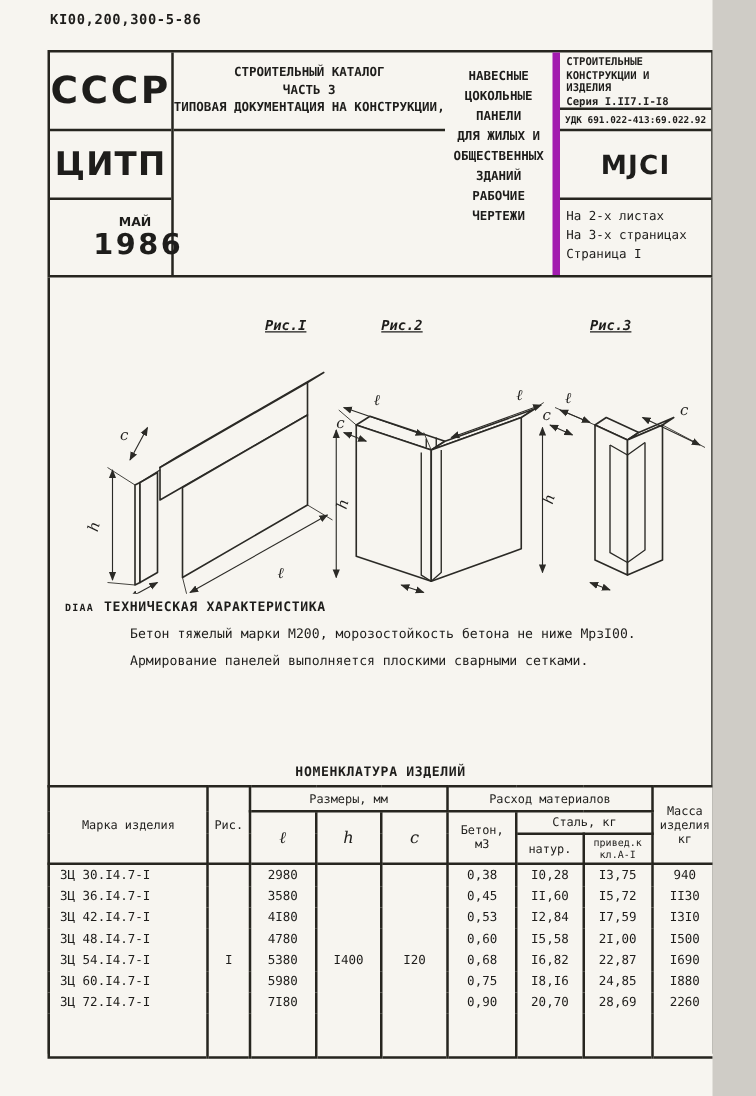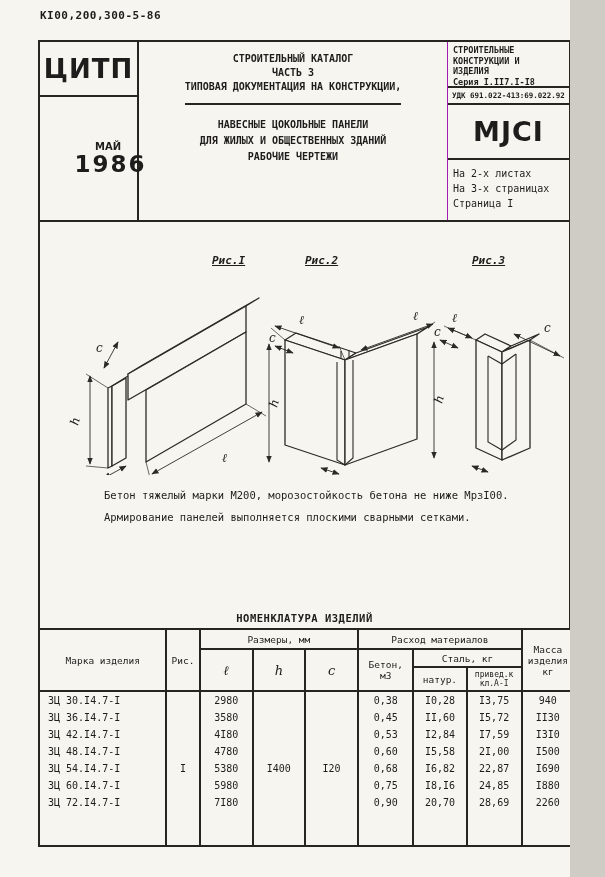--- a/index.html
+++ b/index.html
@@ -6,40 +6,40 @@
   .page{position:relative;width:570px;height:877px;background:#f7f5f0;overflow:hidden;
         font-family:"DejaVu Sans Mono","Liberation Mono",monospace;color:#1e1d1b;}
   .big{font-family:"DejaVu Sans","Liberation Sans",sans-serif;font-weight:bold;}
 
   .doc-number{position:absolute;left:40px;top:9px;font-size:11px;font-weight:bold;letter-spacing:.5px;}
 
   
   .hdr{position:absolute;left:38px;top:40px;width:533px;height:182px;border:2px solid #26251f;
        display:flex;box-sizing:border-box;background:#f7f5f0;}
   .hdr .col1{width:97px;border-right:2px solid #26251f;display:flex;flex-direction:column;}
-  .hdr .col2{flex:1;border-right:1px solid #a21caf;display:flex;flex-direction:column;align-items:center;}
+  .hdr .col2{flex:1;border-right:6px solid #a21caf;display:flex;flex-direction:row;}
   .hdr .col3{width:121px;display:flex;flex-direction:column;}
   .cell{box-sizing:border-box;}
   .c-cccp{height:63px;border-bottom:2px solid #26251f;display:flex;align-items:center;justify-content:center;
           font-size:30px;letter-spacing:2px;}
   .c-citp{height:55px;border-bottom:2px solid #26251f;display:flex;align-items:center;justify-content:center;
           font-size:26px;letter-spacing:1px;}
   .c-date{flex:1;display:flex;flex-direction:column;align-items:center;justify-content:center;}
   .c-date .m{font-size:10px;font-weight:bold;line-height:11px;margin-left:39px;}
   .c-date .y{font-size:23px;line-height:24px;letter-spacing:2px;margin-left:44px;}
   .c-catalog{height:63px;border-bottom:2px solid #26251f;display:flex;flex-direction:column;
              align-items:center;justify-content:center;text-align:center;}
   .c-catalog div{font-size:10px;line-height:14px;font-weight:bold;}
   .c-title{flex:1;display:flex;flex-direction:column;align-items:center;justify-content:flex-start;padding-top:12px;text-align:center;}
   .c-title div{font-size:10px;line-height:16px;font-weight:bold;}
   .c-series{height:46px;border-bottom:2px solid #26251f;padding:3px 0 0 5px;}
   .c-series div{font-size:8.5px;line-height:10.5px;font-weight:bold;}
   .c-udk{height:17px;border-bottom:2px solid #26251f;display:flex;align-items:center;padding-left:4px;font-size:7.5px;font-weight:bold;}
   .c-stamp{height:55px;border-bottom:2px solid #26251f;display:flex;align-items:center;justify-content:center;
-           font-size:27px;letter-spacing:1px;}
+           font-size:21px;letter-spacing:1px;}
   .c-pages{flex:1;padding:6px 0 0 5px;}
   .c-pages div{font-size:10px;line-height:15px;}
 
   
   .frame{position:absolute;left:38px;top:222px;width:533px;height:621px;
          border-left:2px solid #26251f;border-right:2px solid #26251f;box-sizing:border-box;}
 
   .fig{position:absolute;}
   .fig-caption{position:absolute;top:10px;font-size:11px;font-weight:bold;text-decoration:underline;white-space:nowrap;font-style:italic;}
   .figsvg{position:absolute;left:0;top:26px;}
@@ -80,20 +80,21 @@
       <marker id="ar" viewBox="0 0 10 10" refX="9" refY="5" markerWidth="8" markerHeight="8" orient="auto-start-reverse">
         <path d="M0,1 L10,5 L0,9 z" fill="#2b2a26"></path>
       </marker>
     </defs>
   </svg>
 
   <div class="doc-number">КI00,200,300-5-86</div>
 
   <div class="hdr">
     <div class="col1">
+      <div class="cell c-cccp big">СССР</div>
       <div class="cell c-citp big">ЦИТП</div>
       <div class="cell c-date">
         <div class="m big">МАЙ</div>
         <div class="y big">1986</div>
       </div>
     </div>
     <div class="col2">
       <div class="cell c-catalog">
         <div>СТРОИТЕЛЬНЫЙ КАТАЛОГ</div>
         <div>ЧАСТЬ 3</div>
@@ -200,20 +201,21 @@
           <text x="12" y="134" transform="rotate(-75 12 134)">h</text>
           <line class="ext" x1="100" y1="70" x2="134" y2="88"></line>
           <line class="dim" x1="84" y1="64" x2="130" y2="86" marker-start="url(#ar)" marker-end="url(#ar)"></line>
           <text x="114" y="62">c</text>
           <line class="dim" x1="42" y1="196" x2="58" y2="202" marker-start="url(#ar)" marker-end="url(#ar)"></line>
         </g>
       </svg>
     </div>
 
     <div class="tech">
+      <div class="head"><span class="prefix">DIAA</span><span>ТЕХНИЧЕСКАЯ ХАРАКТЕРИСТИКА</span></div>
       <div class="tline">Бетон тяжелый марки М200, морозостойкость бетона не ниже МрзI00.</div>
       <div class="tline">Армирование панелей выполняется плоскими сварными сетками.</div>
     </div>
 
     <div class="nom-title">НОМЕНКЛАТУРА ИЗДЕЛИЙ</div>
     <div class="nomwrap">
       <table class="nom">
         <colgroup>
           <col style="width:127px">
             <col style="width:33px">

